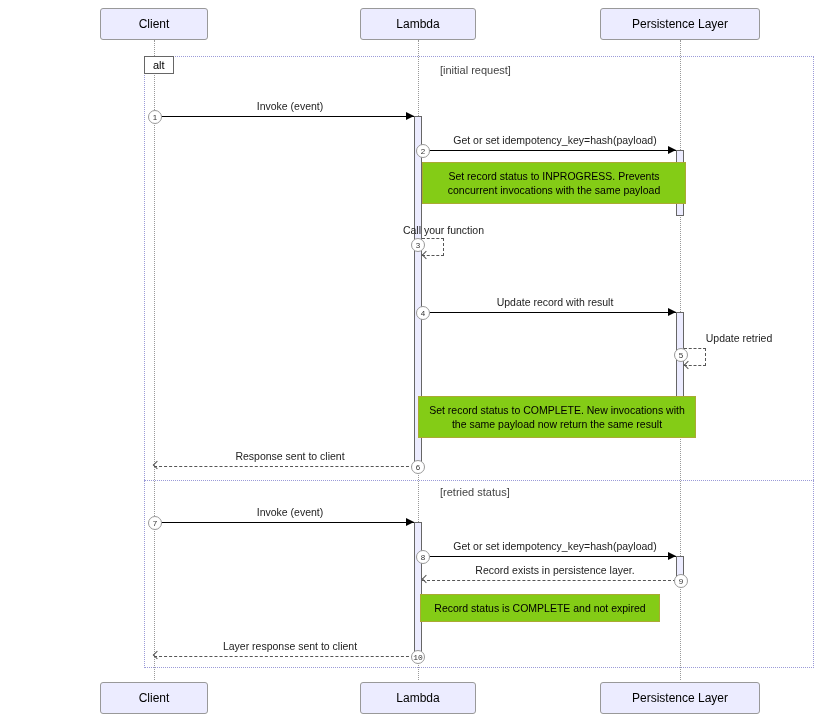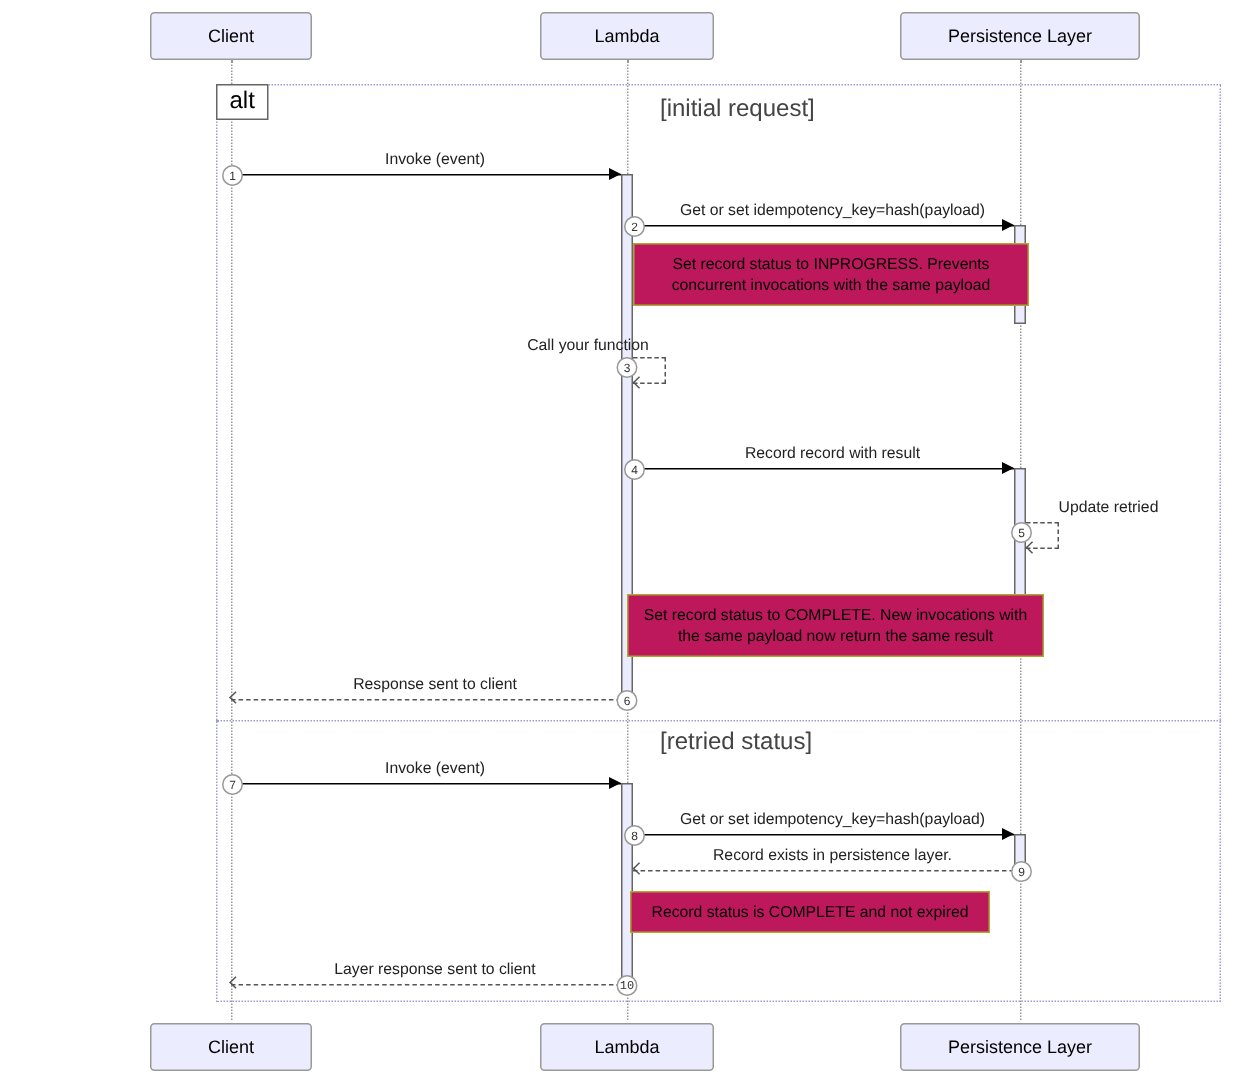--- a/index.html
+++ b/index.html
@@ -28,25 +28,25 @@
   }
   .alt-frame {
     position: absolute;
     border: 1px dotted #9b9bd8;
   }
   .alt-label {
     position: absolute;
     background: #fff;
     border: 1px solid #666;
     padding: 2px 8px;
-    font-size: 16px;
+    font-size: 11px;
   }
   .alt-cond {
     position: absolute;
-    font-size: 16px;
+    font-size: 11px;
     color: #444;
   }
   .alt-divider {
     position: absolute;
     border-top: 1px dotted #9b9bd8;
   }
   .arrow-line {
     position: absolute;
     height: 0;
   }
@@ -80,21 +80,21 @@
     border-radius: 50%;
     width: 14px; height: 14px;
     font-size: 8px;
     display: flex;
     align-items: center;
     justify-content: center;
     color: #333;
   }
   .note {
     position: absolute;
-    background: #be185d;
+    background: #84cc16;
     border: 1px solid #AAAA33;
     padding: 6px 10px;
     font-size: 10.5px;
     text-align: center;
     line-height: 1.35;
   }
   .activation {
     position: absolute;
     background: #ECECFF;
     border: 1px solid #666;
@@ -153,26 +153,26 @@
 
 <div class="msg-label" style="left:440px; top:134px; width:230px;">Get or set idempotency_key=hash(payload)</div>
 <div class="arrow-line arrow-solid" style="left:422px; top:150px; width:254px;"></div>
 <div class="arrow-head-r" style="left:668px; top:146px;"></div>
 <div class="seq-num" style="left:416px; top:144px;">2</div>
 
 <div class="note" style="left:422px; top:162px; width:264px;">
   <span>Set record status to INPROGRESS. Prevents concurrent invocations with the same payload</span>
 </div>
 
-<div class="msg-label" style="left:332px; top:224px; width:120px; ">Call your function</div>
+<div class="msg-label" style="left:364px; top:224px; width:120px; text-align:right;">Call your function</div>
 <div class="selfloop" style="left:422px; top:238px;"></div>
 <div class="arrow-head-l-open" style="left:423px; top:252px;"></div>
 <div class="seq-num" style="left:411px; top:238px;">3</div>
 
-<div class="msg-label" style="left:475px; top:296px; width:160px;">Record record with result</div>
+<div class="msg-label" style="left:475px; top:296px; width:160px;">Update record with result</div>
 <div class="arrow-line arrow-solid" style="left:422px; top:312px; width:254px;"></div>
 <div class="arrow-head-r" style="left:668px; top:308px;"></div>
 <div class="seq-num" style="left:416px; top:306px;">4</div>
 
 <div class="msg-label" style="left:694px; top:332px; width:90px;">Update retried</div>
 <div class="selfloop" style="left:684px; top:348px;"></div>
 <div class="arrow-head-l-open" style="left:685px; top:362px;"></div>
 <div class="seq-num" style="left:674px; top:348px;">5</div>
 
 <div class="note" style="left:418px; top:396px; width:278px;">

